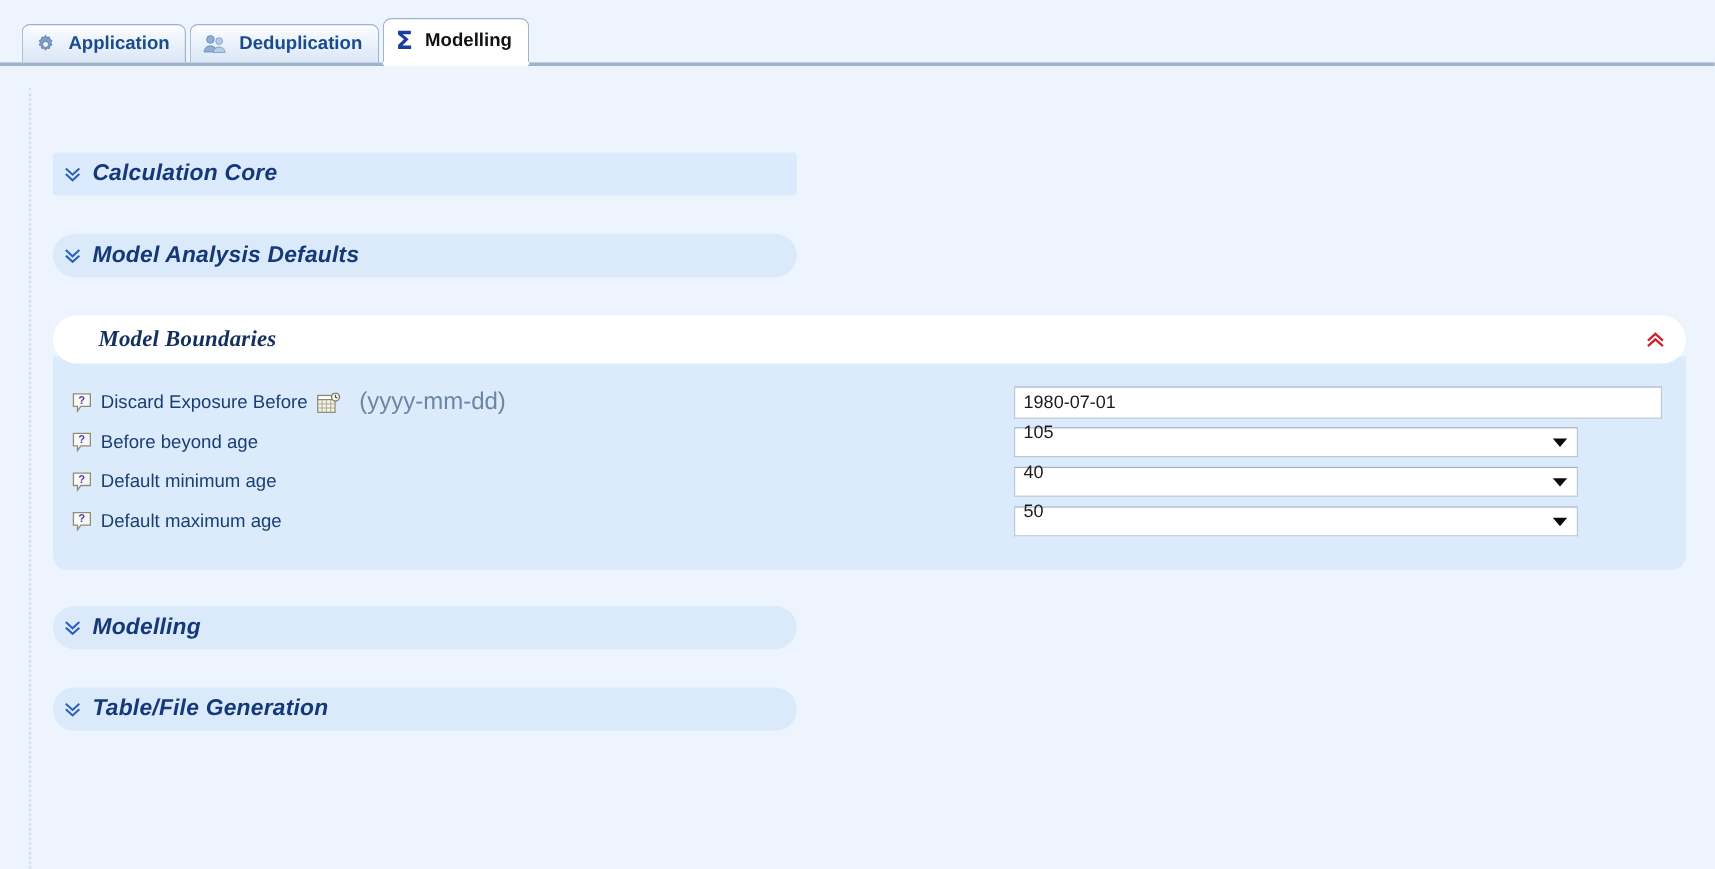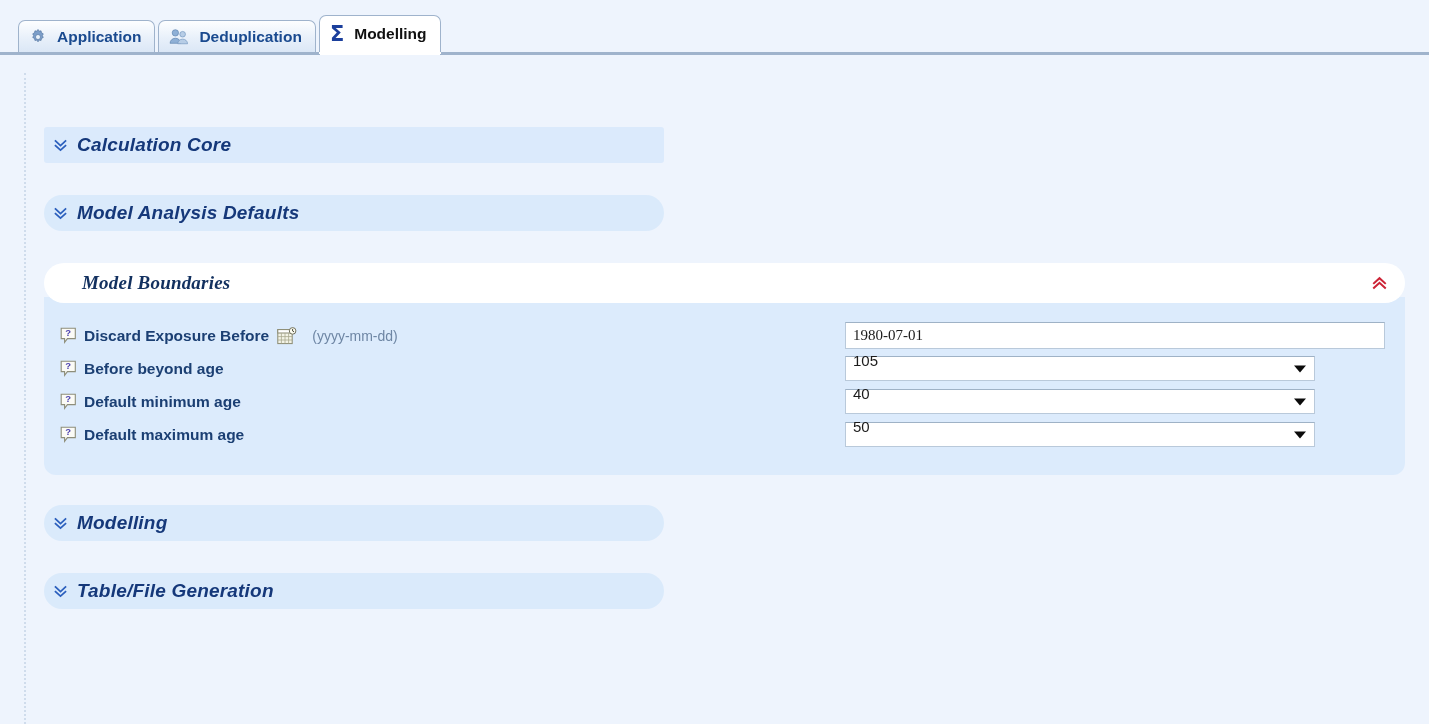--- a/index.html
+++ b/index.html
@@ -172,43 +172,43 @@
   }
   .row-label {
     display: flex;
     align-items: center;
     gap: 7px;
     width: 785px;
     flex: 0 0 785px;
   }
   .lbl-text {
     font-size: 15.5px;
-    font-weight: bold;
+    font-weight: normal;
     color: #1b3f73;
     white-space: nowrap;
   }
   .lbl-hint {
-    font-size: 14px;
+    font-size: 20px;
     color: #6e86a4;
     white-space: nowrap;
     margin-left: 8px;
     font-weight: normal;
   }
   .ico-help { width: 17px; height: 18px; display: block; flex: none; cursor: pointer; }
   .ico-cal  { width: 20px; height: 18px; display: block; flex: none; margin-left: 1px; cursor: pointer; }
 
   
   .txtfield {
     width: 540px;
     height: 27px;
     box-sizing: border-box;
     background: #ffffff;
     border: 1px solid #b9c9da;
     border-top-color: #9fb2c6;
-    font-family: Liberation Serif, serif;
+    font-family: Liberation Sans, sans-serif;
     font-size: 15px;
     color: #1b1b1b;
     padding: 0 7px;
     outline: none;
   }
   .selwrap {
     position: relative;
     width: 470px;
     height: 25px;
   }

